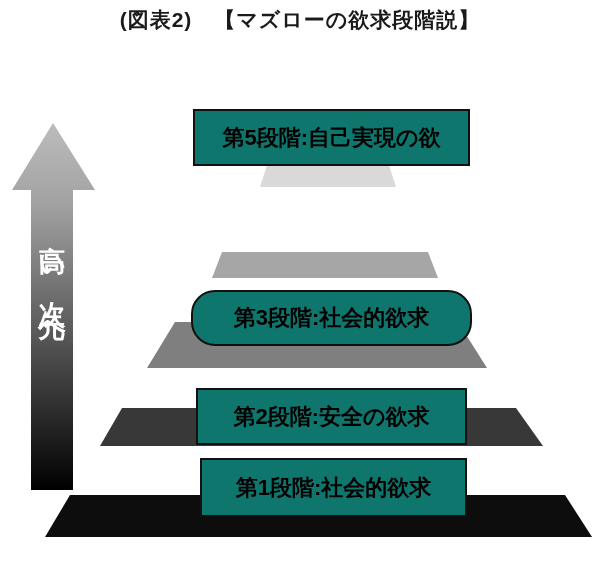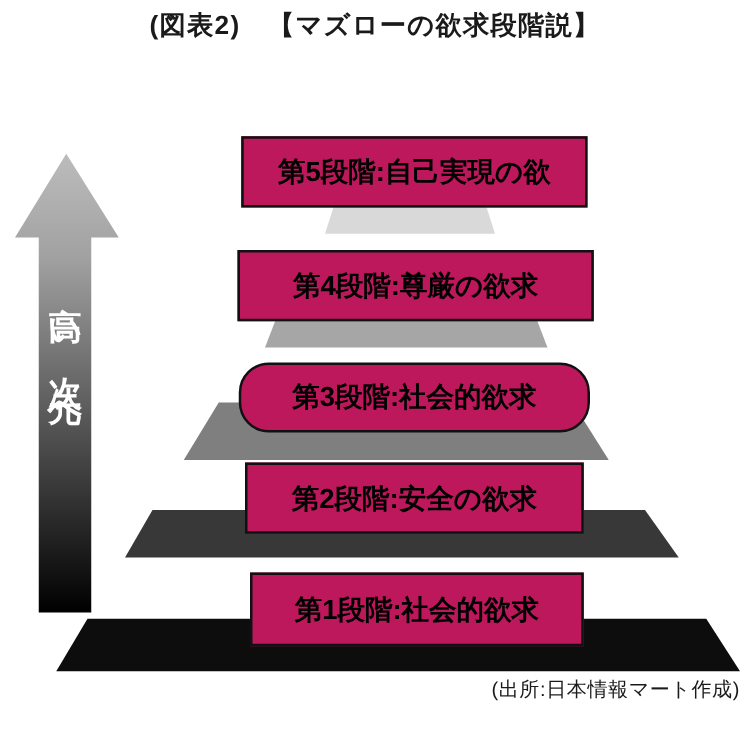--- a/index.html
+++ b/index.html
@@ -27,36 +27,36 @@
     letter-spacing: 1px;
   }
   .pyramid-svg {
     position: absolute;
     top: 0;
     left: 0;
   }
   .label-box {
     position: absolute;
     box-sizing: border-box;
-    background: #be185d;
+    background: #0f766e;
     border: 2.5px solid #111111;
     display: flex;
     align-items: center;
     justify-content: center;
     font-size: 22px;
     font-weight: 700;
     color: #000000;
     white-space: nowrap;
     z-index: 3;
     text-align: right;
   }
   .box5 { left: 193px; top: 109px; width: 277px; height: 57px; }
   .box4 { left: 190px; top: 200px; width: 285px; height: 57px; }
   .box3 { left: 191px; top: 290px; width: 281px; height: 56px; border-radius: 24px; }
-  .box2 { left: 196px; top: 370px; width: 271px; height: 57px; }
+  .box2 { left: 196px; top: 388px; width: 271px; height: 57px; }
   .box1 { left: 200px; top: 458px; width: 267px; height: 59px; }
   .arrow-label {
     position: absolute;
     left: 52px;
     top: 224px;
     transform: translateX(-50%);
     writing-mode: vertical-rl;
     text-orientation: upright;
     color: #ffffff;
     font-size: 27px;
@@ -97,28 +97,24 @@
     <polygon points="175,322 458,322 487,368 147,368" fill="#7f7f7f"></polygon>
     <polygon points="122,408 516,408 543,446 100,446" fill="#383838"></polygon>
     <polygon points="70,495 565,495 592,537 45,537" fill="#0d0d0d"></polygon>
   </svg>
 
   <div class="arrow-label">高い次元へ</div>
 
   <div class="label-box box5">
     <span>第5段階:自己実現の欲</span>
   </div>
-  <div class="label-box box4">
-    <span>第4段階:尊厳の欲求</span>
-  </div>
   <div class="label-box box3">
     <span>第3段階:社会的欲求</span>
   </div>
   <div class="label-box box2">
     <span>第2段階:安全の欲求</span>
   </div>
   <div class="label-box box1">
     <span>第1段階:社会的欲求</span>
   </div>
 
-  <div class="source-caption">(出所:日本情報マート作成)</div>
 
 </div>
 
 </body></html>

